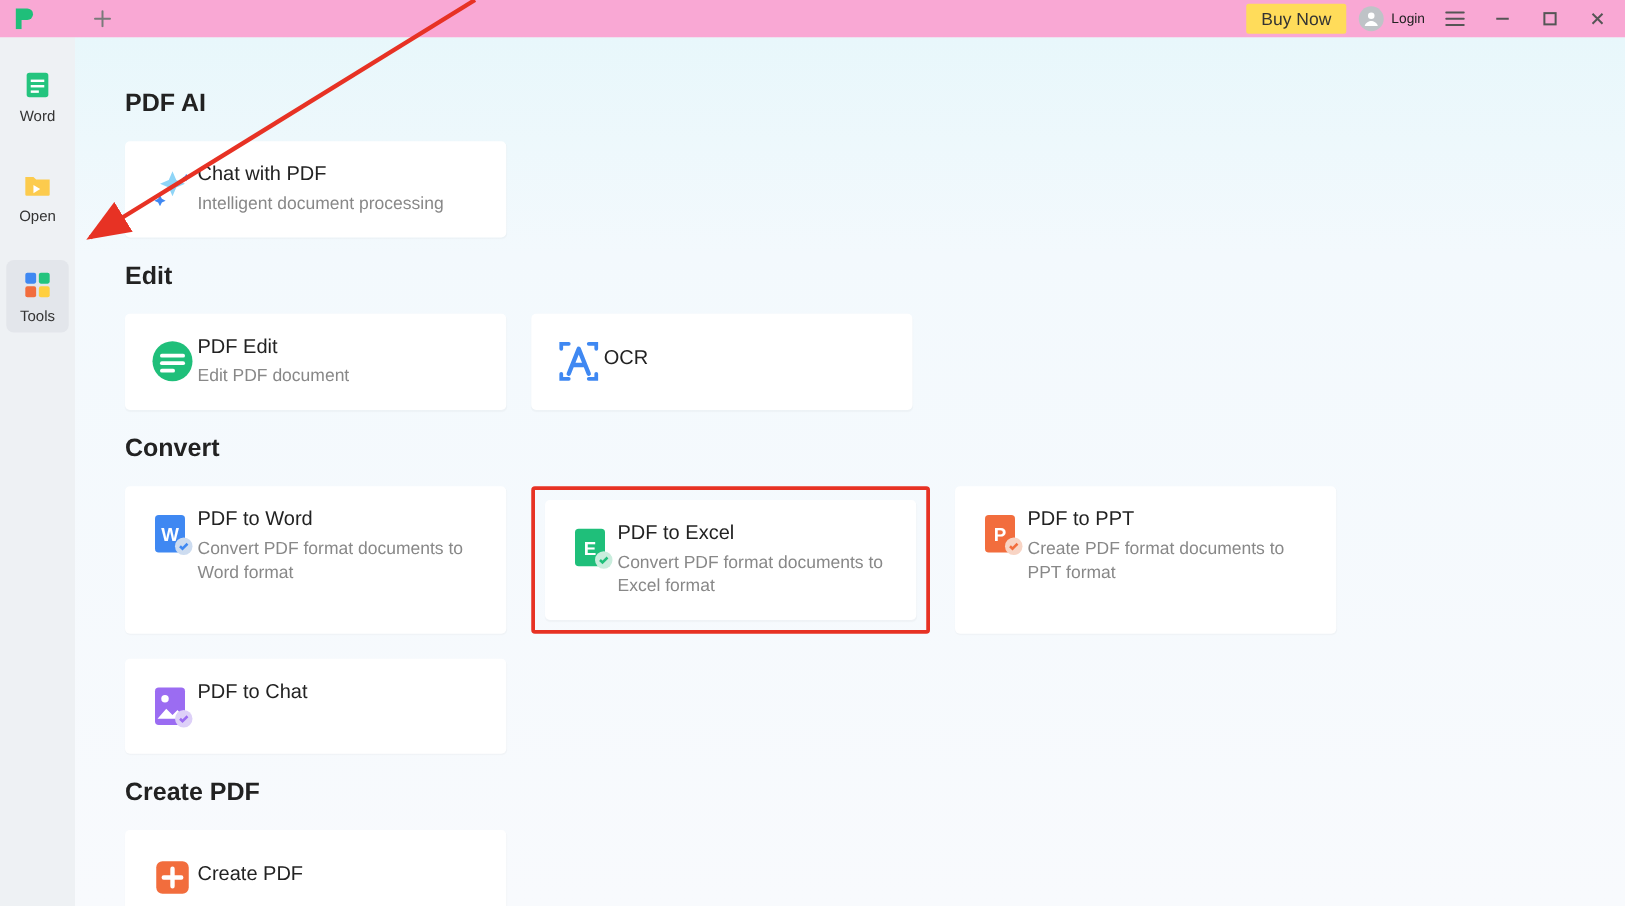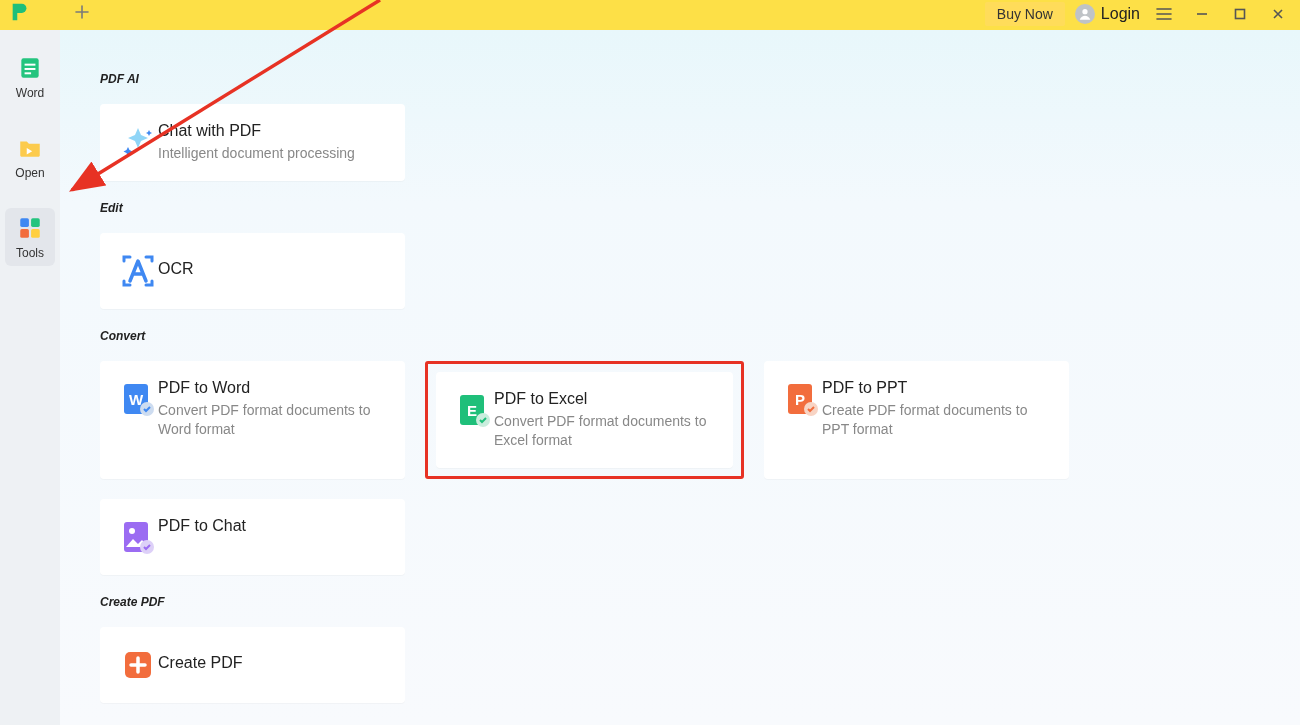--- a/index.html
+++ b/index.html
@@ -1,38 +1,38 @@
 <!DOCTYPE html>
 <html><head>
 <meta charset="utf-8">
 <style>
   * { box-sizing: border-box; margin: 0; padding: 0; font-family: -apple-system, BlinkMacSystemFont, "Segoe UI", Arial, sans-serif; }
   body { width: 1300px; height: 725px; overflow: hidden; background: #eef1f4; position: relative; }
 
   
-  .titlebar { height: 30px; background: #fde047; display: flex; align-items: flex-start; padding: 0 8px; }
+  .titlebar { height: 30px; background: #f9a8d4; display: flex; align-items: center; padding: 0 8px; }
   .titlebar-left { display: flex; align-items: center; gap: 8px; }
   .app-logo { width: 24px; height: 24px; display:flex; align-items:center; justify-content:center;}
   .tab-plus { width: 24px; height: 24px; display:flex; align-items:center; justify-content:center; color:#6a6a6a; font-size:18px; margin-left:30px; cursor:pointer;}
   .titlebar-right { margin-left:auto; display:flex; align-items:center; gap:10px; }
   .buy-now { background:#ffdc5a; padding:4px 12px; font-size:14px; color:#333; border-radius:2px; cursor:pointer;}
-  .login { display:flex; align-items:center; gap:6px; font-size:16px; color:#222; cursor:pointer;}
+  .login { display:flex; align-items:center; gap:6px; font-size:11px; color:#222; cursor:pointer;}
   .login-avatar { width:20px; height:20px; border-radius:50%; background:#bfc3c7; display:flex;align-items:center;justify-content:center;}
   .win-btn { width:28px; height:28px; display:flex;align-items:center;justify-content:center; cursor:pointer; color:#444;}
 
   
   .sidebar { position:absolute; top:30px; left:0; width:60px; bottom:0; background:#eef1f4; padding-top:18px; display:flex; flex-direction:column; align-items:center; gap:22px;}
   .side-item { width:50px; display:flex; flex-direction:column; align-items:center; gap:4px; cursor:pointer; padding:6px 0; border-radius:6px;}
   .side-item.active { background:#e3e6eb;text-align:center; }
   .side-icon { width:28px; height:28px; display:flex;align-items:center;justify-content:center;}
   .side-label { font-size:12px; color:#333; }
 
   
   .main { position:absolute; top:30px; left:60px; right:0; bottom:0; background: linear-gradient(180deg,#e8f7fb 0%, #f3f9fd 25%, #f8fafd 100%); padding: 30px 0 0 40px; overflow:hidden;}
-  .section-title { font-size:12px; font-weight:700; color:#222; margin: 12px 0 18px 0; font-style: italic;}
+  .section-title { font-size:20px; font-weight:700; color:#222; margin: 12px 0 18px 0;}
   .cards-row { display:flex; gap:20px; flex-wrap:wrap; margin-bottom: 20px;}
   .card { background:#fff; width:305px; border-radius:4px; padding:18px 18px; display:flex; align-items:flex-start; cursor:pointer; box-shadow:0 1px 1px rgba(0,0,0,0.03);}
   .card.small { width:305px; align-items:center;}
   .card-icon { width:40px; height:40px; flex-shrink:0; display:flex;align-items:center;justify-content:center; border-radius:6px;}
   .card-title { font-size:16px; font-weight:500; color:#222; margin-bottom:4px;}
   .card-desc { font-size:14px; color:#888; line-height:1.35;}
   .highlight-box { border:3px solid #e73224; border-radius:3px; padding:8px; }
   .highlight-box .card { width:297px; margin:0;}
 
   
@@ -139,20 +139,34 @@
       </div>
       <div>
         <div class="card-title">Chat with PDF</div>
         <div class="card-desc">Intelligent document processing</div>
       </div>
     </div>
   </div>
 
   <div class="section-title">Edit</div>
   <div class="cards-row">
+    <div class="card small">
+      <div class="card-icon">
+        <svg width="40" height="40" viewBox="0 0 40 40">
+            <circle cx="20" cy="20" r="16" fill="#1fbf7a"></circle>
+            <rect x="10" y="14" width="20" height="3" rx="1.5" fill="#fff"></rect>
+            <rect x="10" y="20" width="20" height="3" rx="1.5" fill="#fff"></rect>
+            <rect x="10" y="26" width="12" height="3" rx="1.5" fill="#fff"></rect>
+          </svg>
+      </div>
+      <div>
+        <div class="card-title">PDF Edit</div>
+        <div class="card-desc">Edit PDF document</div>
+      </div>
+    </div>
     <div class="card small">
       <div class="card-icon">
         <svg width="40" height="40" viewBox="0 0 40 40">
             <path d="M6 10V6h6M34 10V6h-6M6 30v4h6M34 30v4h-6" stroke="#3f88f2" stroke-width="3" fill="none" stroke-linecap="round"></path>
             <path d="M12 30 L20 10 L28 30 M15 23 H25" stroke="#3f88f2" stroke-width="3.5" fill="none" stroke-linecap="round" stroke-linejoin="round"></path>
           </svg>
       </div>
       <div>
         <div class="card-title">OCR</div>
       </div>

